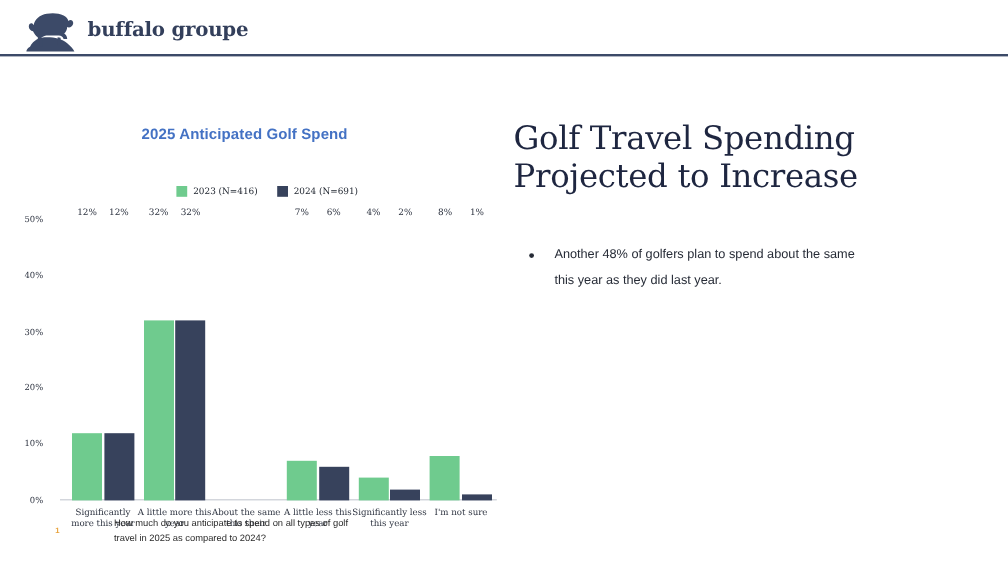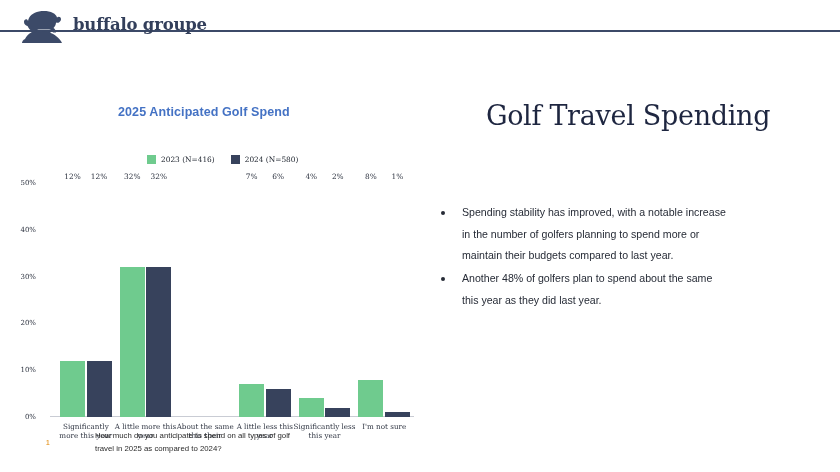--- a/index.html
+++ b/index.html
@@ -17,21 +17,21 @@
     width: 840px;
     height: 472px;
     background: #ffffff;
   }
 
   
   #header {
     position: absolute;
     left: 0; top: 0;
     width: 840px;
-    height: 32px;
+    height: 47px;
     background: #ffffff;
     border-bottom: 2.5px solid #3c4a68;
   }
   #brand {
     position: absolute;
     left: 18px; top: 4px;
     display: flex;
     align-items: center;
     gap: 9px;
   }
@@ -183,21 +183,20 @@
   #headline {
     position: absolute;
     left: 4px; top: 55px;
     width: 400px;
     font-family: "DejaVu Serif", serif;
     font-size: 27px;
     line-height: 1.18;
     font-weight: 400;
     color: #1e2640;
     letter-spacing: -0.3px;
-    text-align: center;
   }
   #bullets {
     position: absolute;
     left: 6px; top: 157px;
     width: 300px;
     list-style: none;
   }
   #bullets li {
     position: relative;
     padding-left: 32px;
@@ -242,21 +241,21 @@
 
     <div id="chart-title">2025 Anticipated Golf Spend</div>
 
     <div id="legend">
       <div class="legend-item">
         <span class="legend-swatch" style="background:#6fcb8e"></span>
         <span class="legend-label">2023 (N=416)</span>
       </div>
       <div class="legend-item">
         <span class="legend-swatch" style="background:#37425c"></span>
-        <span class="legend-label">2024 (N=580)</span>
+        <span class="legend-label">2024 (N=691)</span>
       </div>
     </div>
 
     <div id="plot">
 
       <div class="ytick" style="top:0%">50%</div>
       <div class="ytick" style="top:20%">40%</div>
       <div class="ytick" style="top:40%">30%</div>
       <div class="ytick" style="top:60%">20%</div>
       <div class="ytick" style="top:80%">10%</div>
@@ -333,20 +332,20 @@
       </div>
     </div>
 
     <div id="footnote-marker">1</div>
     <div id="footnote">How much do you anticipate to spend on all types of golf travel in 2025 as compared to 2024?</div>
   </div>
 
   <div id="text-panel">
     <div id="headline">
       <div>Golf Travel Spending</div>
+      <div>Projected to Increase</div>
     </div>
     <ul id="bullets">
-      <li>Spending stability has improved, with a notable increase in the number of golfers planning to spend more or maintain their budgets compared to last year.</li>
       <li>Another 48% of  golfers plan to spend about the same this year as they did last year.</li>
     </ul>
   </div>
 
 </div>
 
 </body></html>

